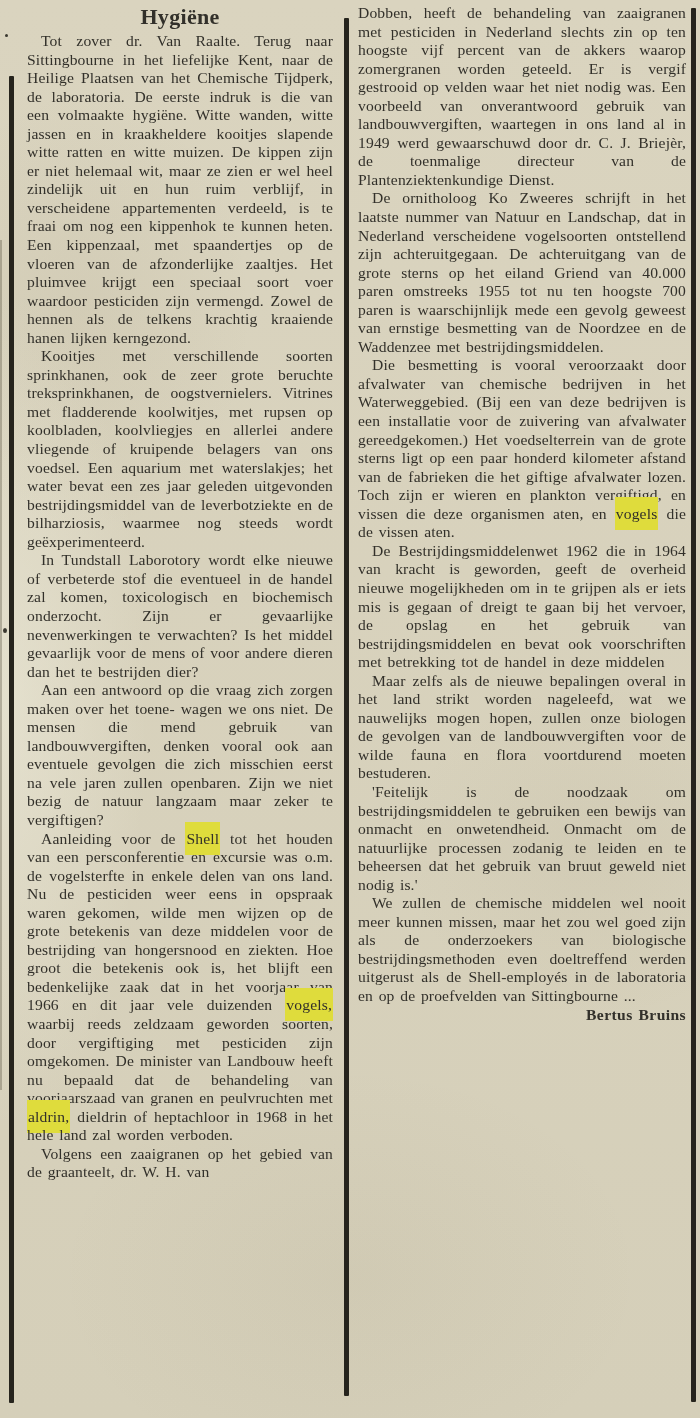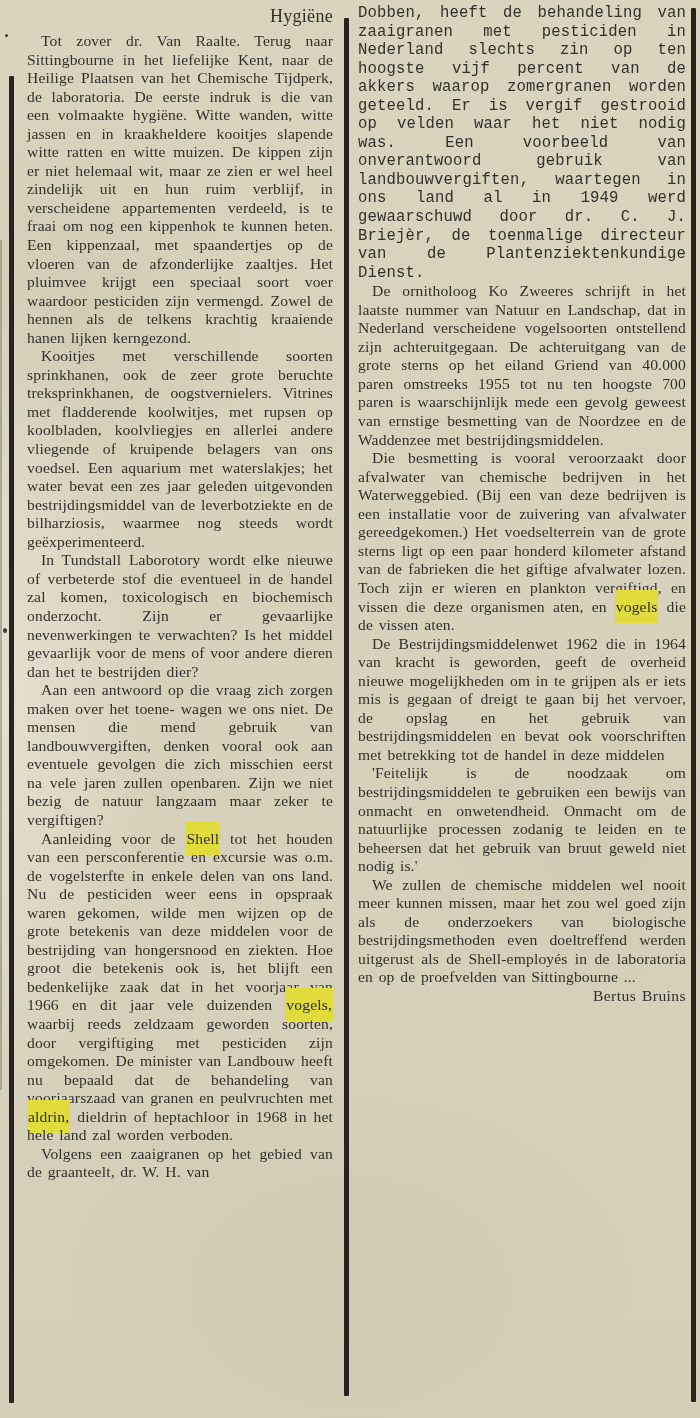--- a/index.html
+++ b/index.html
@@ -27,28 +27,28 @@
   .col{
     position:absolute;
     text-align:justify;
     font-size:15.6px;line-height:18.55px;
     letter-spacing:.15px;word-spacing:1.6px;
     hyphens:auto;-webkit-hyphens:auto;
   }
   .col-left{left:27px;top:6px;width:306px;}
   .col-right{left:358px;top:4px;width:328px;}
   .col p{margin:0;text-indent:14px;}
-  .col p.no-indent{text-indent:0;font-family:Liberation Mono, monospace;}
+  .col p.no-indent{text-indent:0;}
   .col h2{
-    font-size:18px;line-height:21px;font-weight:normal;
-    margin:12px 0 5px 0;letter-spacing:.3px;text-align:right;
+    font-size:22px;line-height:21px;font-weight:bold;
+    margin:12px 0 5px 0;letter-spacing:.3px;text-align:center;
   }
   .col h2:first-child{margin-top:0;}
   mark{background:#dfdc3c;color:inherit;padding:8px 1px;}
-  .author{float:right;font-weight:normal;letter-spacing:.4px;}
+  .author{float:right;font-weight:bold;letter-spacing:.4px;}
 </style>
 </head>
 <body>
 
 <div class="paper"></div>
 
 <div class="rule rule-left"></div>
 <div class="rule rule-mid"></div>
 <div class="rule rule-right"></div>
 <div class="edge-artifact"></div>
@@ -62,15 +62,16 @@
     <p>In Tundstall Laborotory wordt elke nieuwe of verbeterde stof die eventueel in de handel zal komen, toxicologisch en biochemisch onderzocht. Zijn er gevaarlijke nevenwerkingen te verwachten? Is het middel gevaarlijk voor de mens of voor andere dieren dan het te bestrijden dier?</p>
     <p>Aan een antwoord op die vraag zich zorgen maken over het toene- wagen we ons niet. De mensen die mend gebruik van landbouwvergiften, denken vooral ook aan eventuele gevolgen die zich misschien eerst na vele jaren zullen openbaren. Zijn we niet bezig de natuur langzaam maar zeker te vergiftigen?</p>
     <p>Aanleiding voor de <mark>Shell</mark> tot het houden van een persconferentie en excursie was o.m. de vogelsterfte in enkele delen van ons land. Nu de pesticiden weer eens in opspraak waren gekomen, wilde men wijzen op de grote betekenis van deze middelen voor de bestrijding van hongersnood en ziekten. Hoe groot die betekenis ook is, het blijft een bedenkelijke zaak dat in het voorjaar van 1966 en dit jaar vele duizenden <mark>vogels,</mark> waarbij reeds zeldzaam geworden soorten, door vergiftiging met pesticiden zijn omgekomen. De minister van Landbouw heeft nu bepaald dat de behandeling van voorjaarszaad van granen en peulvruchten met <mark>aldrin,</mark> dieldrin of heptachloor in 1968 in het hele land zal worden verboden.</p>
     <p>Volgens een zaaigranen op het gebied van de graanteelt, dr. W. H. van</p>
   </div>
 <div class="col col-right">
     <p class="no-indent">Dobben, heeft de behandeling van zaaigranen met pesticiden in Nederland slechts zin op ten hoogste vijf percent van de akkers waarop zomergranen worden geteeld. Er is vergif gestrooid op velden waar het niet nodig was. Een voorbeeld van onverantwoord gebruik van landbouwvergiften, waartegen in ons land al in 1949 werd gewaarschuwd door dr. C. J. Briejèr, de toenmalige directeur van de Plantenziektenkundige Dienst.</p>
     <p>De ornitholoog Ko Zweeres schrijft in het laatste nummer van Natuur en Landschap, dat in Nederland verscheidene vogelsoorten ontstellend zijn achteruitgegaan. De achteruitgang van de grote sterns op het eiland Griend van 40.000 paren omstreeks 1955 tot nu ten hoogste 700 paren is waarschijnlijk mede een gevolg geweest van ernstige besmetting van de Noordzee en de Waddenzee met bestrijdingsmiddelen.</p>
     <p>Die besmetting is vooral veroorzaakt door afvalwater van chemische bedrijven in het Waterweggebied. (Bij een van deze bedrijven is een installatie voor de zuivering van afvalwater gereedgekomen.) Het voedselterrein van de grote sterns ligt op een paar honderd kilometer afstand van de fabrieken die het giftige afvalwater lozen. Toch zijn er wieren en plankton vergiftigd, en vissen die deze organismen aten, en <mark>vogels</mark> die de vissen aten.</p>
     <p>De Bestrijdingsmiddelenwet 1962 die in 1964 van kracht is geworden, geeft de overheid nieuwe mogelijkheden om in te grijpen als er iets mis is gegaan of dreigt te gaan bij het vervoer, de opslag en het gebruik van bestrijdingsmiddelen en bevat ook voorschriften met betrekking tot de handel in deze middelen</p>
+    <p>Maar zelfs als de nieuwe bepalingen overal in het land strikt worden nageleefd, wat we nauwelijks mogen hopen, zullen onze biologen de gevolgen van de landbouwvergiften voor de wilde fauna en flora voortdurend moeten bestuderen.</p>
     <p>'Feitelijk is de noodzaak om bestrijdingsmiddelen te gebruiken een bewijs van onmacht en onwetendheid. Onmacht om de natuurlijke processen zodanig te leiden en te beheersen dat het gebruik van bruut geweld niet nodig is.'</p>
     <p>We zullen de chemische middelen wel nooit meer kunnen missen, maar het zou wel goed zijn als de onderzoekers van biologische bestrijdingsmethoden even doeltreffend werden uitgerust als de Shell-employés in de laboratoria en op de proefvelden van Sittingbourne ...<strong class="author">Bertus Bruins</strong></p>
   </div>
 
 </body></html>

